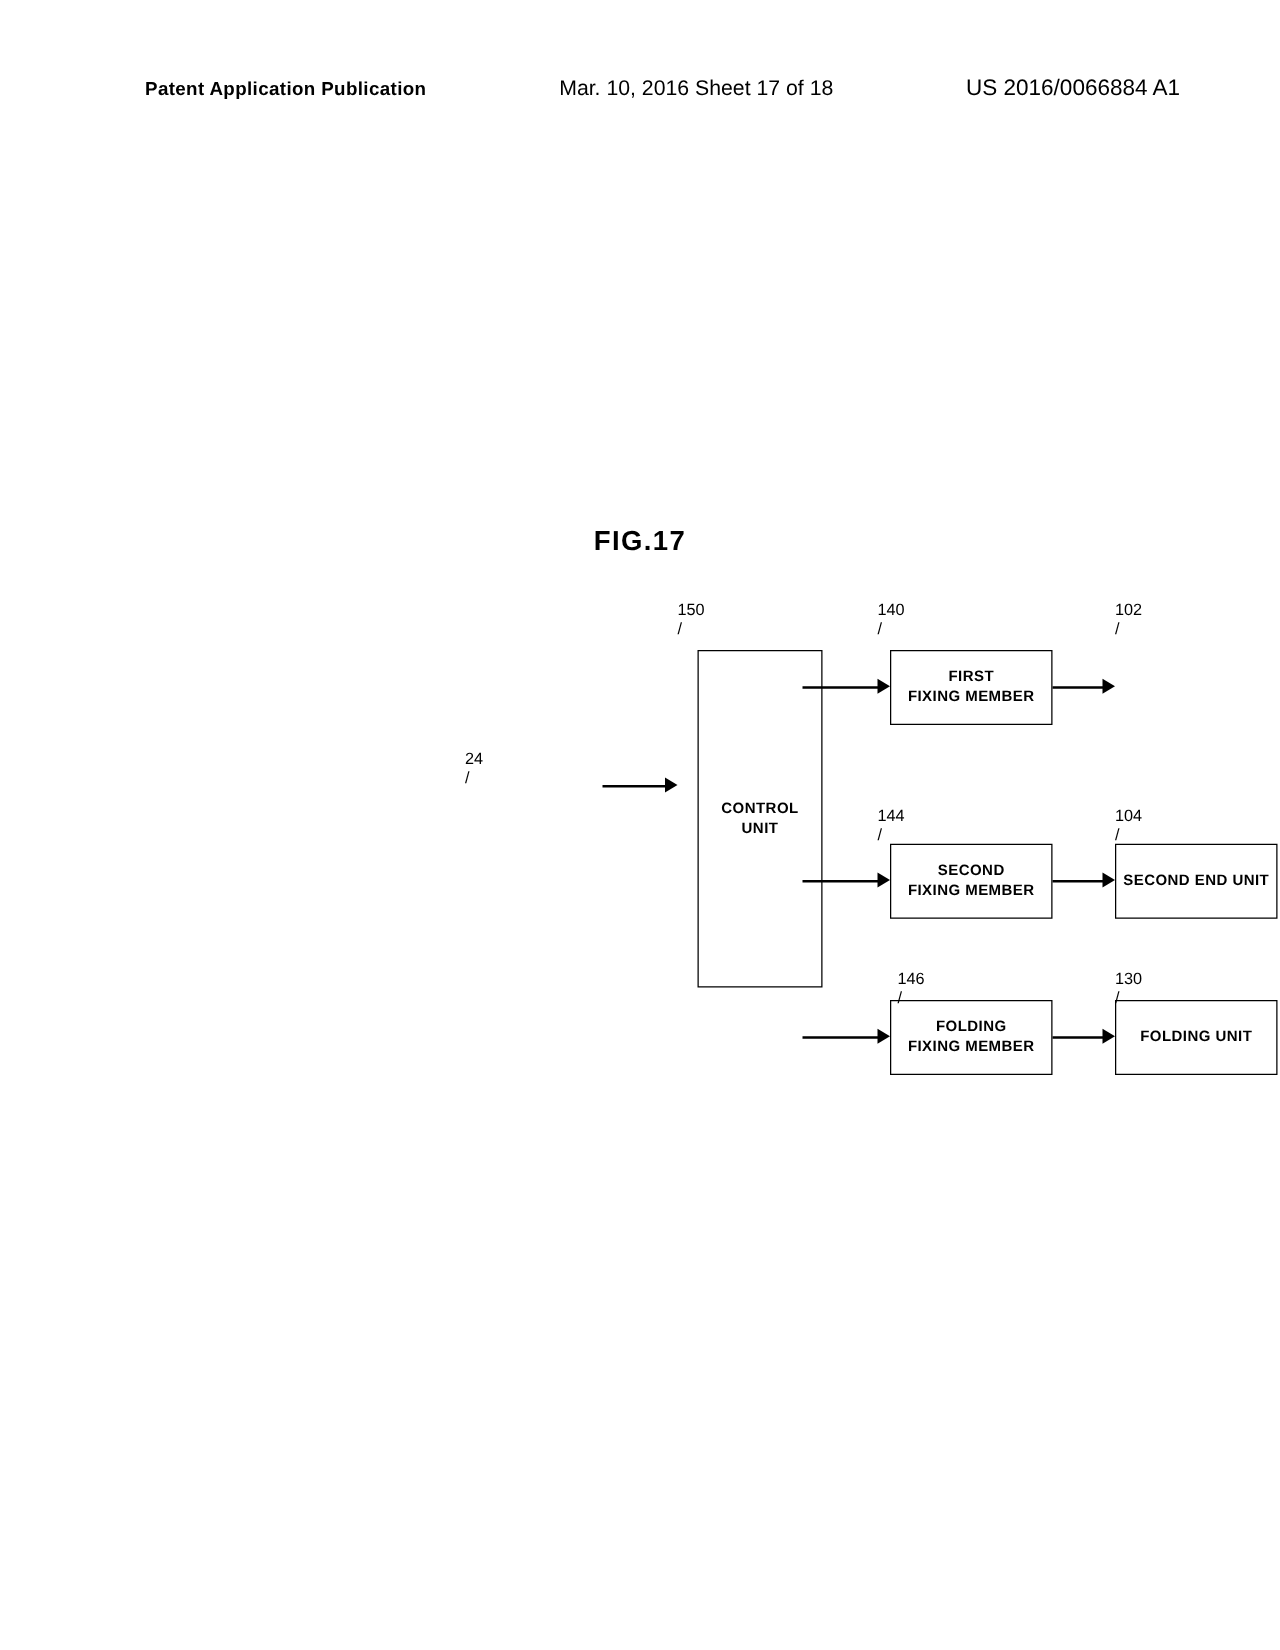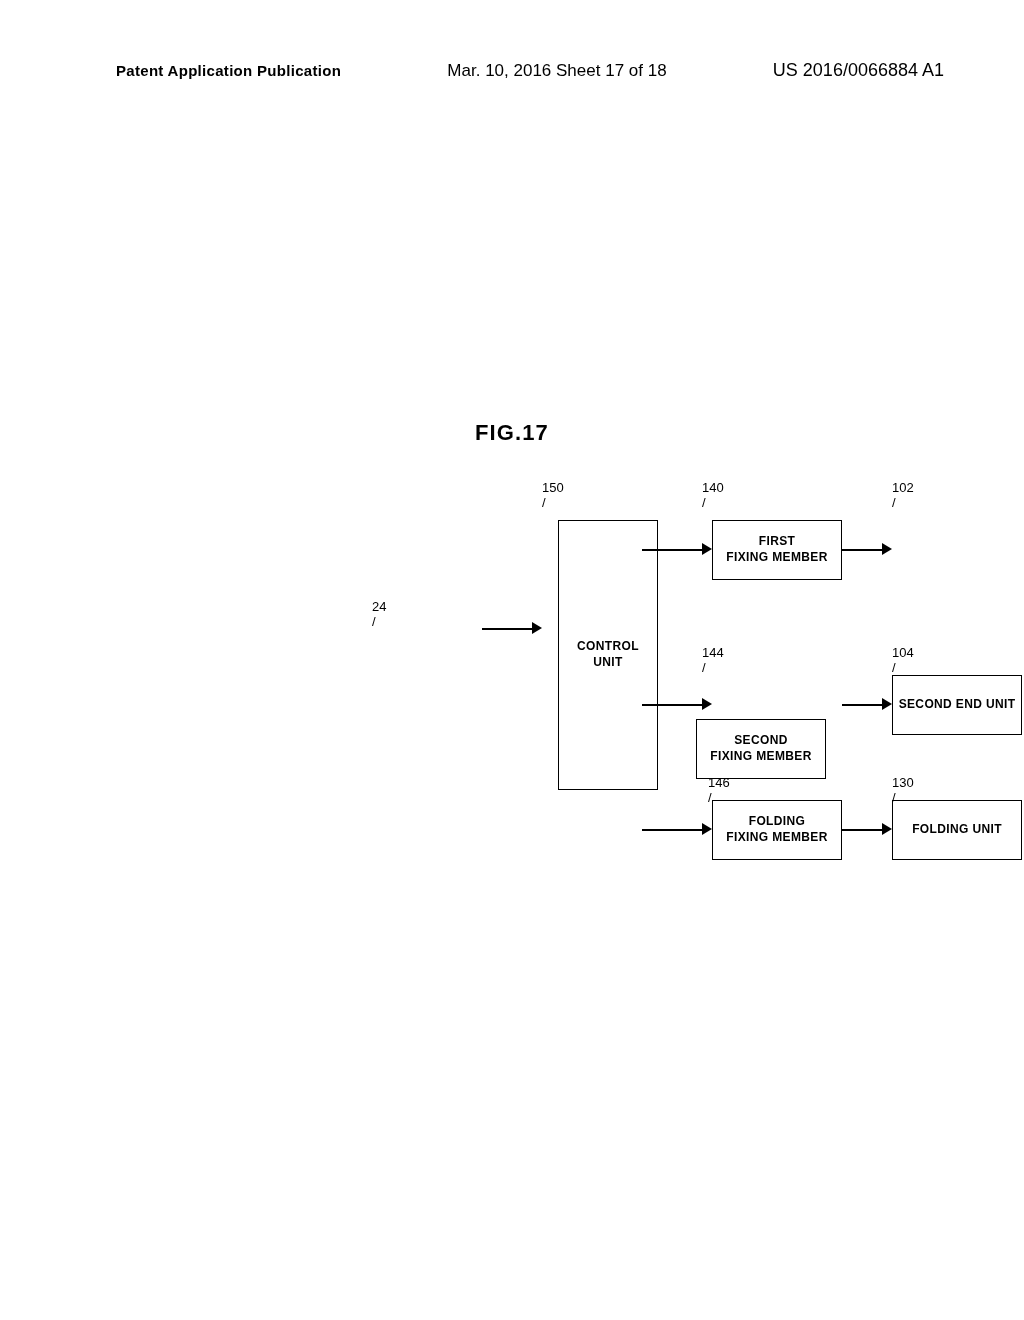--- a/index.html
+++ b/index.html
@@ -132,41 +132,41 @@
   <div class="ref-num" style="top: 165px; left: 330px;">
     <span>144</span><br>
     <span class="slash">/</span>
   </div>
 
   <div class="ref-num" style="top: 165px; left: 520px;">
     <span>104</span><br>
     <span class="slash">/</span>
   </div>
 
-  <div class="ref-num" style="top: 295px; left: 336px;">
+  <div class="ref-num" style="top: 295px; left: 346px;">
     <span>146</span><br>
     <span class="slash">/</span>
   </div>
 
   <div class="ref-num" style="top: 295px; left: 520px;">
     <span>130</span><br>
     <span class="slash">/</span>
   </div>
 
 
   <div class="box" style="left: 170px; top: 40px; width: 100px; height: 270px; margin-left: 16px;">
     <span>CONTROL<br>UNIT</span>
   </div>
 
   <div class="box" style="left: 340px; top: 40px; width: 130px; height: 60px;">
     <span>FIRST<br>FIXING MEMBER</span>
   </div>
 
 
-  <div class="box" style="left: 324px; top: 195px; width: 130px; height: 60px; margin-top: 44px;">
+  <div class="box" style="left: 340px; top: 195px; width: 130px; height: 60px;">
     <span>SECOND<br>FIXING MEMBER</span>
   </div>
 
   <div class="box" style="left: 520px; top: 195px; width: 130px; height: 60px;">
     <span>SECOND END UNIT</span>
   </div>
 
   <div class="box" style="left: 340px; top: 320px; width: 130px; height: 60px;">
     <span>FOLDING<br>FIXING MEMBER</span>
   </div>

